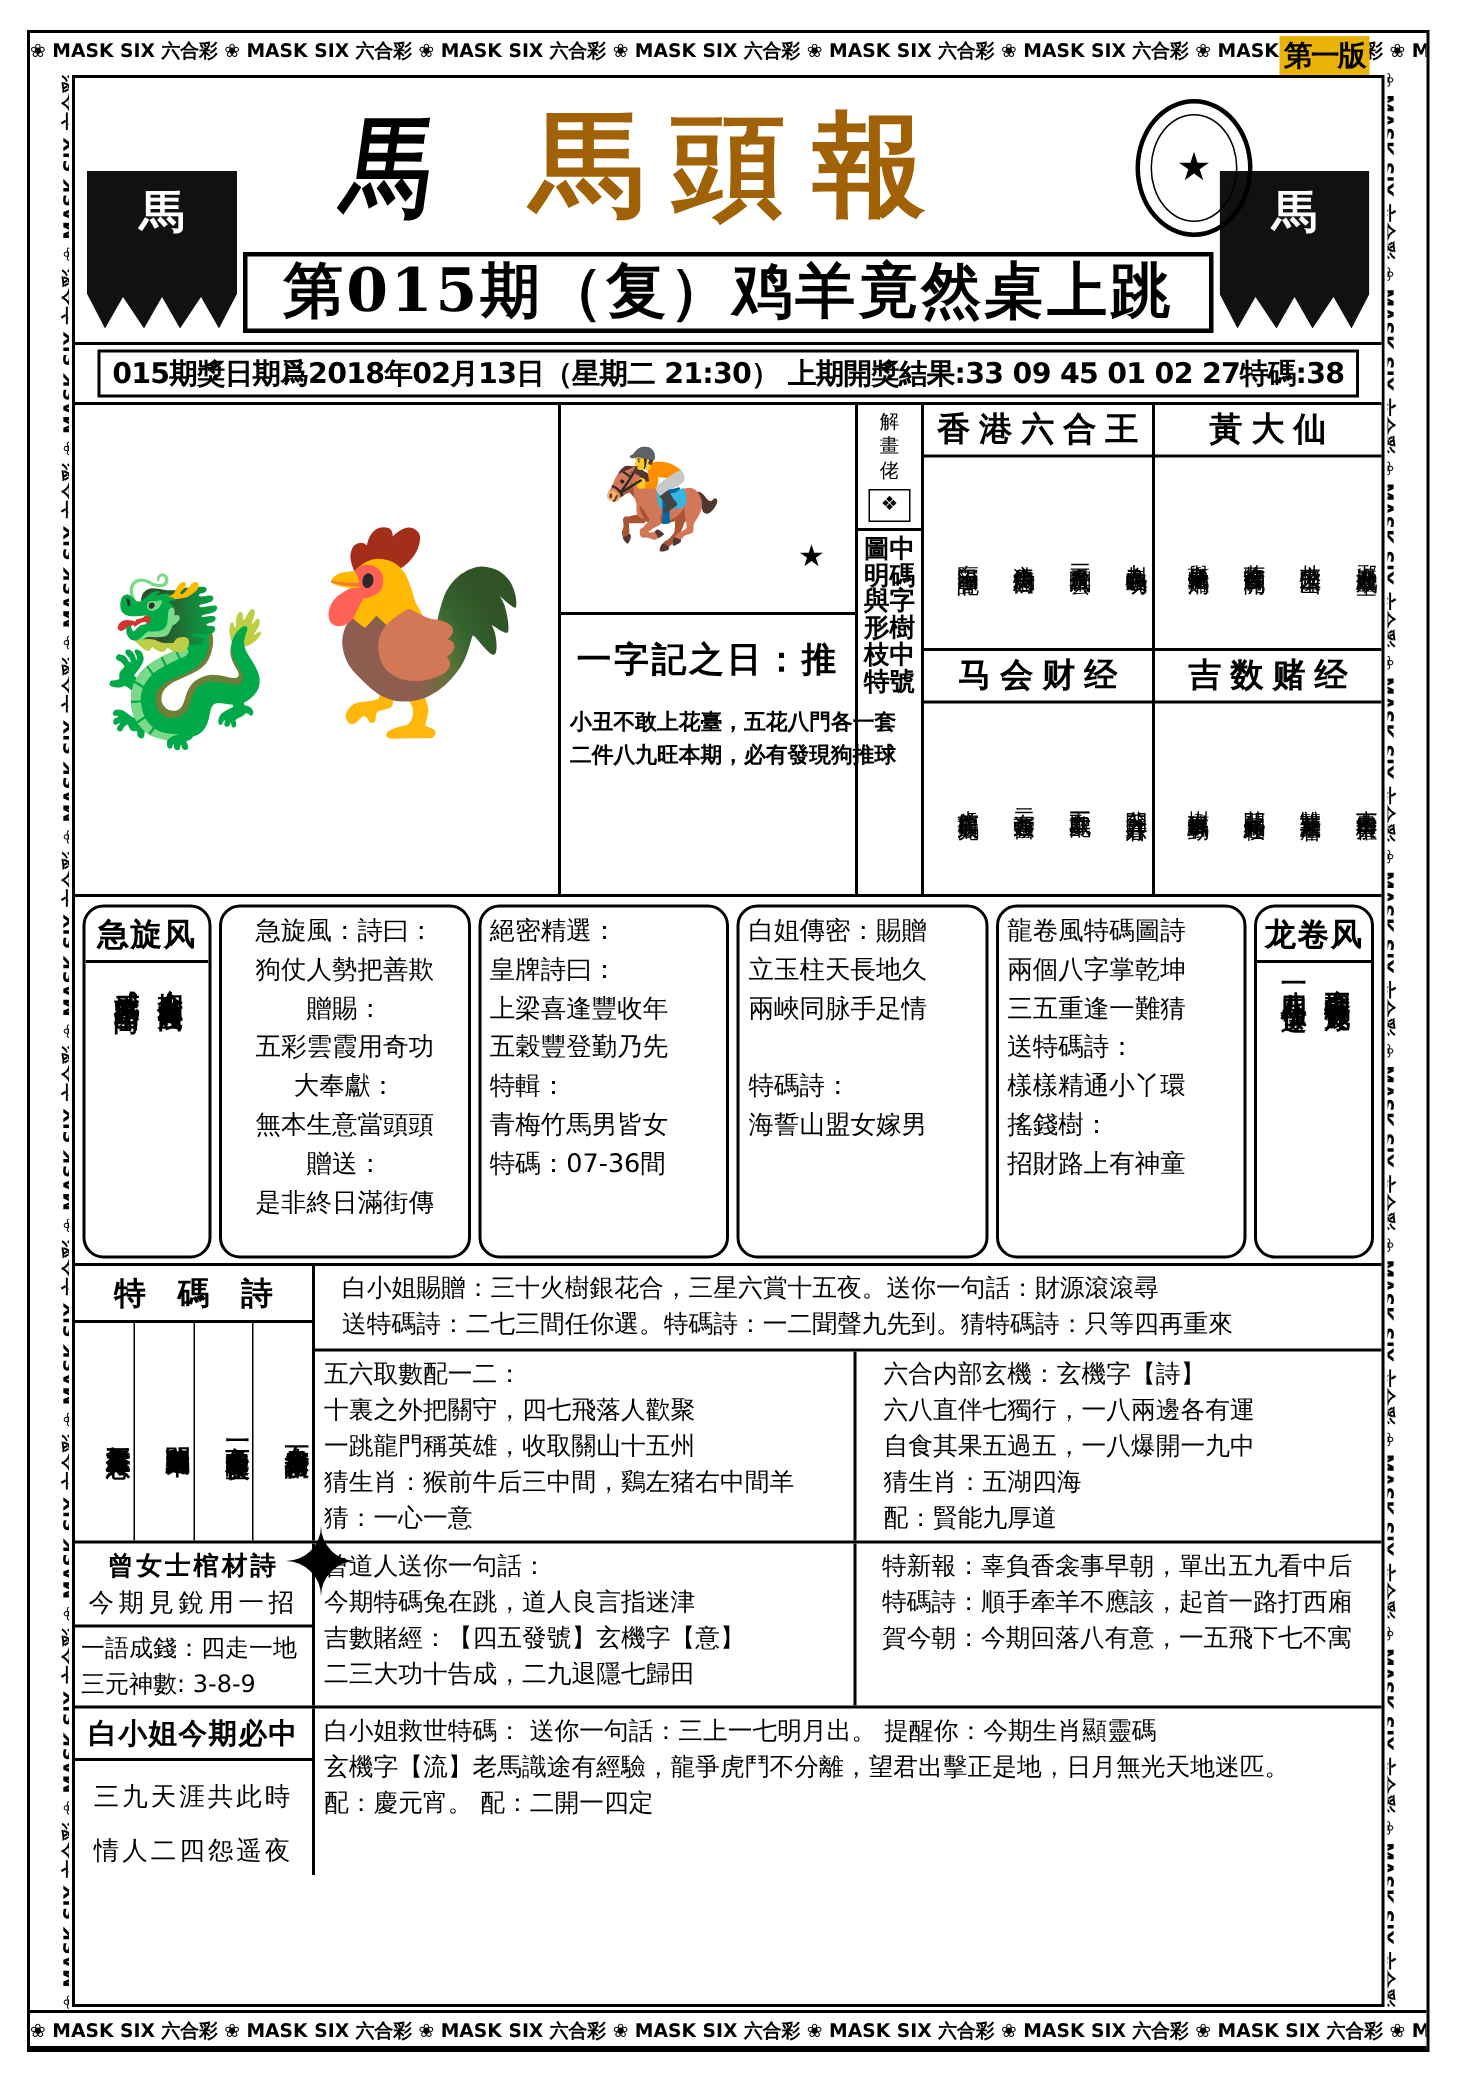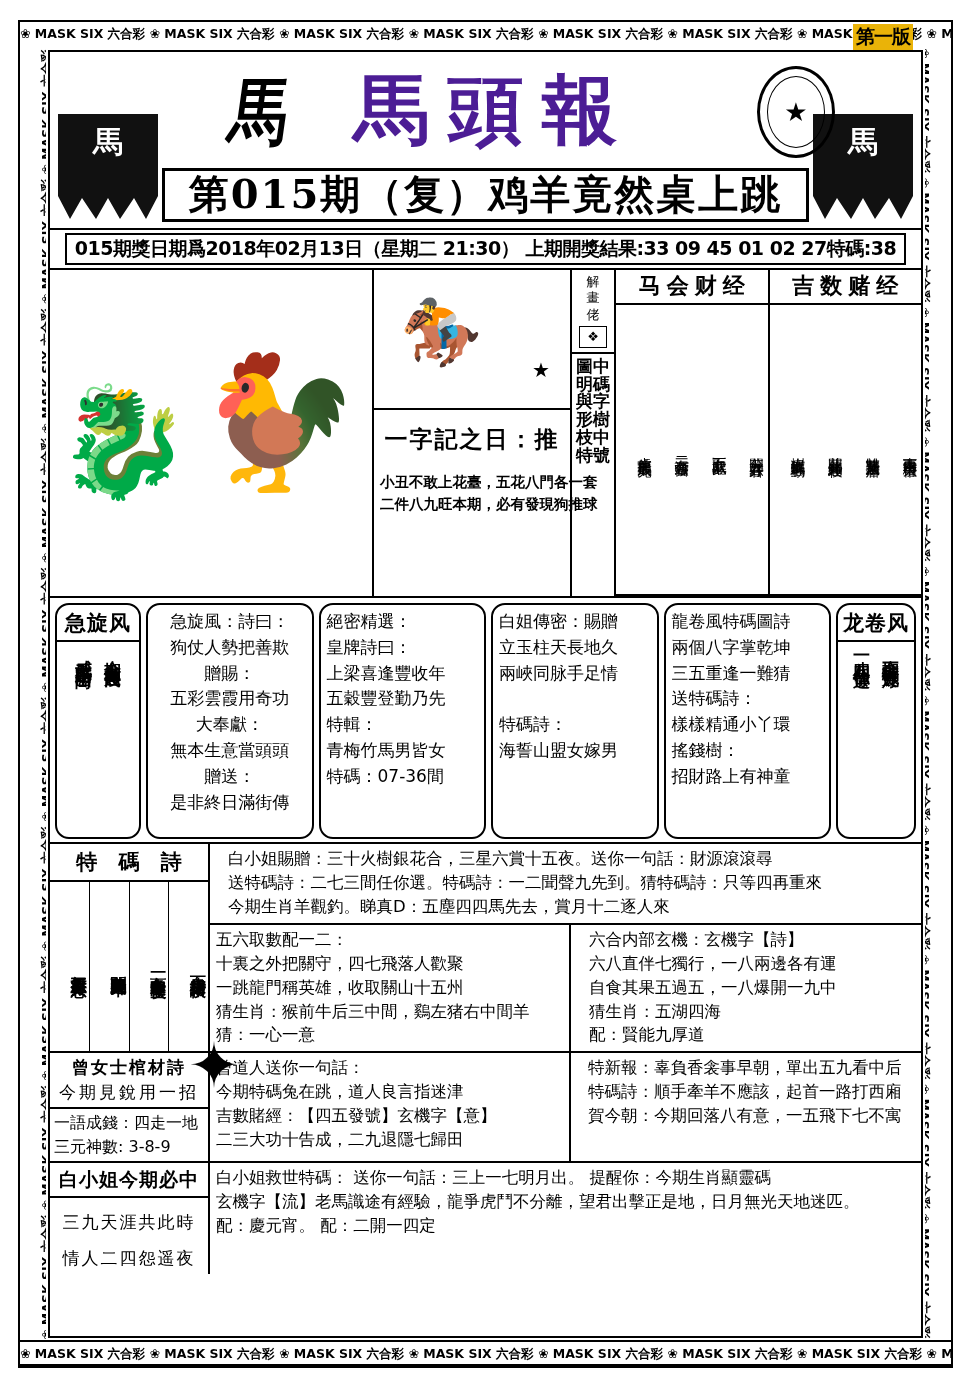--- a/index.html
+++ b/index.html
@@ -95,21 +95,21 @@
     font-family: "DejaVu Serif", serif;
     line-height: 0.95;
   }
   .title-main {
     position: absolute; left: 0; right: 0; top: 8px;
     text-align: center;
     font-family: "DejaVu Serif", "Liberation Serif", serif;
     font-weight: bold;
     font-size: 76px;
     letter-spacing: 18px;
-    color: #4c1d95;
+    color: #a16207;
     text-indent: 18px;
   }
   .horse-glyph {
     position: absolute; left: 180px; top: 22px;
     font-size: 58px; font-weight: bold;
     font-family: "DejaVu Serif", serif;
     transform: skewX(-8deg) scaleY(1.25);
     color: #000;
   }
   .seal {
@@ -414,20 +414,40 @@
           <div class="nt">畫</div>
           <div class="nt">佬</div>
           <div class="nt-thumb">❖</div>
         </div>
         <div class="narrow-bot">
           <span>圖中明碼與字形樹枝中特號</span>
         </div>
       </div>
 
       <div class="tables-right">
+        <div class="trow">
+          <div class="tbox">
+            <div class="tbox-title">香港六合王</div>
+            <div class="tbox-body">
+              <div class="vcol">九州春色破曉明</div>
+              <div class="vcol">三番五次鬧風雲</div>
+              <div class="vcol">心猿意馬思前因</div>
+              <div class="vcol">白隔深山不記春</div>
+            </div>
+          </div>
+          <div class="tbox">
+            <div class="tbox-title">黃大仙</div>
+            <div class="tbox-body">
+              <div class="vcol">邪魔過此盡成空</div>
+              <div class="vcol">林中大王出深山</div>
+              <div class="vcol">萬物復蘇百花開</div>
+              <div class="vcol">舉身低頭氣難消</div>
+            </div>
+          </div>
+        </div>
         <div class="trow">
           <div class="tbox">
             <div class="tbox-title">马会财经</div>
             <div class="tbox-body">
               <div class="vcol">分開五六并看好</div>
               <div class="vcol">五六取數配一二</div>
               <div class="vcol">二三有運各當頭</div>
               <div class="vcol">虎前龍后鷄最先</div>
             </div>
           </div>
@@ -510,21 +530,20 @@
           <div class="pcol">百步穿楊封諸侯</div>
           <div class="pcol">一冬寒雨隨夜盡</div>
           <div class="pcol">聞鷄起舞天天早</div>
           <div class="pcol">無惡不作真可惡</div>
         </div>
       </div>
       <div class="poem-right">
         <div class="pr-top">
           <div class="tline ind">白小姐賜贈：三十火樹銀花合，三星六賞十五夜。送你一句話：財源滾滾尋</div>
           <div class="tline ind">送特碼詩：二七三間任你選。特碼詩：一二聞聲九先到。猜特碼詩：只等四再重來</div>
-          <div class="tline ind">今期生肖羊觀釣。睇真D：五塵四四馬先去，賞月十二逐人來</div>
         </div>
         <div class="pr-bot">
           <div class="pr-bot-l">
             <div class="tline">五六取數配一二：</div>
             <div class="tline">十裏之外把關守，四七飛落人歡聚</div>
             <div class="tline">一跳龍門稱英雄，收取關山十五州</div>
             <div class="tline">猜生肖：猴前牛后三中間，鷄左猪右中間羊</div>
             <div class="tline">猜：一心一意</div>
           </div>
           <div class="pr-bot-r">

